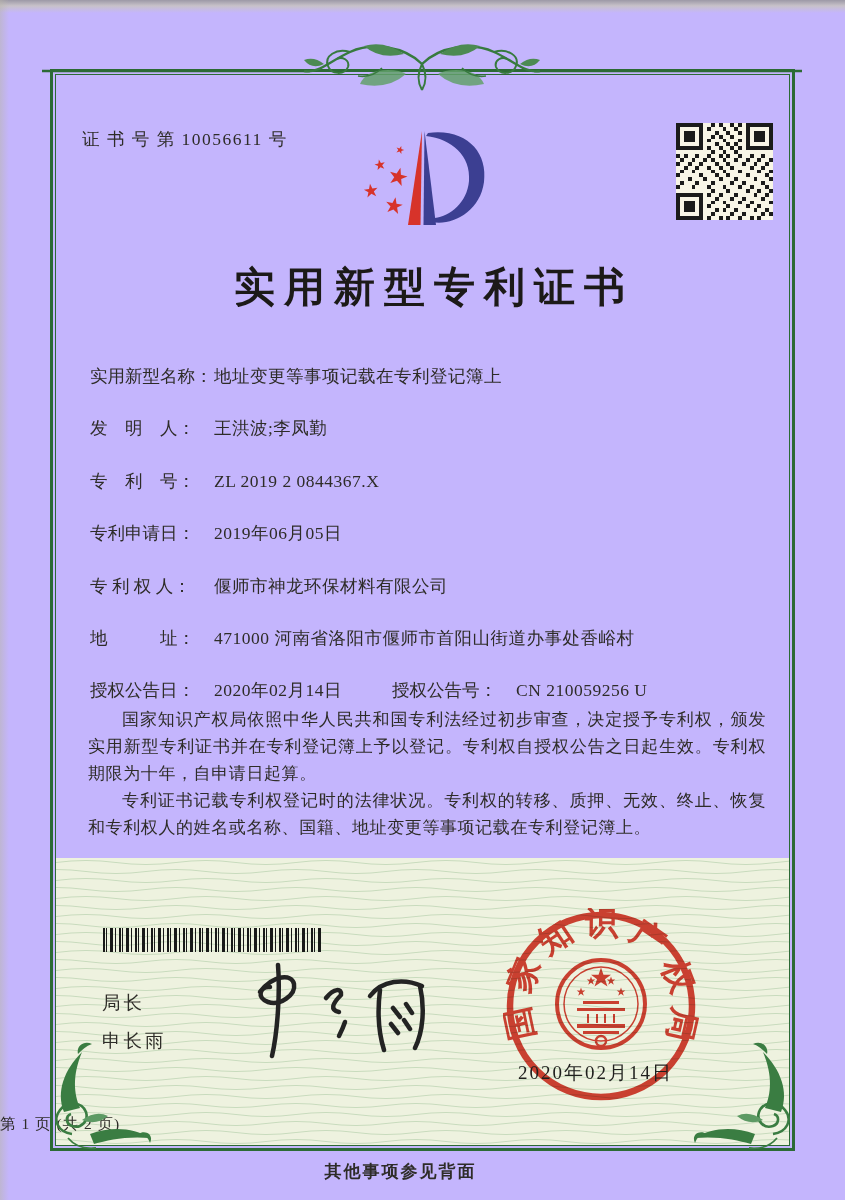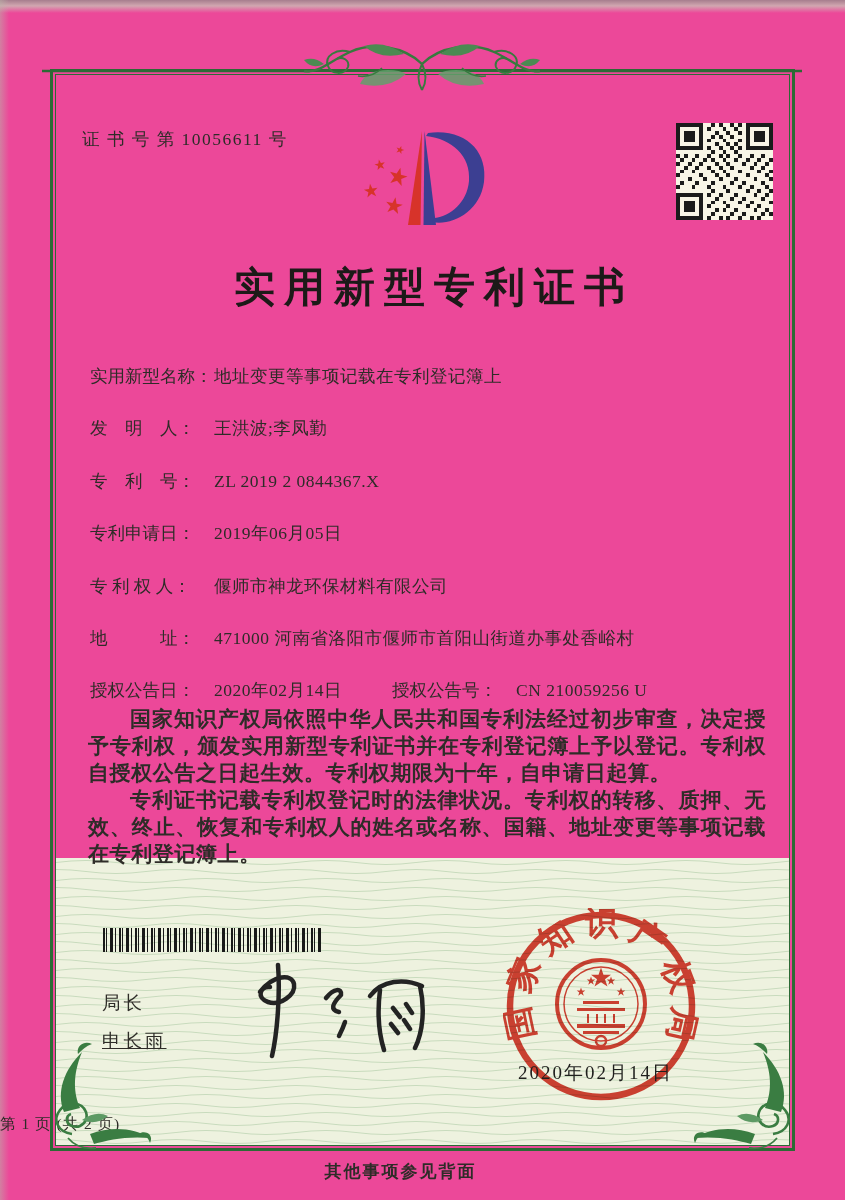--- a/index.html
+++ b/index.html
@@ -1,17 +1,17 @@
 <!DOCTYPE html>
 <html><head>
 <meta charset="utf-8">
 <style>
   * { margin:0; padding:0; box-sizing:border-box; }
   body { background:#777; font-family:"Liberation Serif","DejaVu Serif",serif; }
-  .page { position:relative; width:845px; height:1200px; background:#ec4899; overflow:hidden;
+  .page { position:relative; width:845px; height:1200px; background:#c4b5fd; overflow:hidden;
           margin:0 auto; color:#2e2c28; }
   .scan-top { position:absolute; left:0; top:0; width:845px; height:13px;
               background:linear-gradient(180deg,#8f8f89 0%,#c9c6b8 45%,rgba(248,245,230,0) 100%); opacity:.75; }
   .scan-left { position:absolute; left:0; top:0; width:9px; height:1200px;
                background:linear-gradient(90deg,#b9b6a9 0%,rgba(248,245,230,0) 100%); opacity:.5; }
   .frame { position:absolute; left:50px; top:69px; width:745px; height:1082px;
            border:3px solid #2c6a35; }
   .frame-inner { position:absolute; inset:2px; border:1px solid #2c6a35; }
   .waves { position:absolute; left:56px; top:858px; width:733px; height:287px; z-index:1; }
   .ornament-top { position:absolute; left:42px; top:34px; z-index:3; }
@@ -21,28 +21,28 @@
   .cert-no { position:absolute; left:82px; top:127px; font-size:17.5px; letter-spacing:1.5px; z-index:2; }
   .logo { position:absolute; left:346px; top:128px; z-index:2; }
   .qr { position:absolute; left:676px; top:123px; width:97px; height:97px; z-index:2; }
   .title { position:absolute; left:0; top:260px; width:845px; text-align:center;
            font-size:41px; font-weight:700; letter-spacing:9px; padding-left:23px; color:#1c1a18; z-index:2; }
   .rows { position:absolute; left:90px; top:364px; width:690px; font-size:17.5px; z-index:2; }
   .row { height:52.4px; white-space:nowrap; }
   .row .lbl { display:inline-block; width:124px; }
   .row .val { letter-spacing:.5px; }
   .row .pair2 { margin-left:50px; }
-  .paras { position:absolute; left:88px; top:706px; width:678px; font-size:21px;
-           line-height:27px; letter-spacing:.6px; text-align:justify; z-index:2;font-weight:bold; }
+  .paras { position:absolute; left:88px; top:706px; width:678px; font-size:17px;
+           line-height:27px; letter-spacing:.6px; text-align:justify; z-index:2; }
   .paras p { text-indent:2em; margin:0; }
   .barcode { position:absolute; left:103px; top:928px; width:218px; height:24px; z-index:2;
     background:repeating-linear-gradient(90deg,#191919 0 2px,rgba(0,0,0,0) 2px 3px,#191919 3px 4px,
       rgba(0,0,0,0) 4px 7px,#191919 7px 10px,rgba(0,0,0,0) 10px 12px,#191919 12px 13px,rgba(0,0,0,0) 13px 16px); }
   .signer-title { position:absolute; left:102px; top:990px; font-size:18.5px; letter-spacing:3px; z-index:2; }
-  .signer-name  { position:absolute; left:102px; top:1028px; font-size:18.5px; letter-spacing:3px; z-index:2;text-decoration:underline; }
+  .signer-name  { position:absolute; left:102px; top:1028px; font-size:18.5px; letter-spacing:3px; z-index:2; }
   .signature { position:absolute; left:222px; top:960px; z-index:2; }
   .seal { position:absolute; left:503px; top:908px; z-index:4; mix-blend-mode:multiply; opacity:.95; }
   .seal-date { position:absolute; left:518px; top:1060px; font-size:19px; letter-spacing:2px;
                color:#1f1f1d; z-index:5; }
   .page-info { position:absolute; left:0; top:1114px; width:845px; 
                font-size:15.5px; letter-spacing:1px; z-index:2; }
   .back-note { position:absolute; left:0; top:1160px; width:801px; text-align:center;
                font-size:17px; font-weight:600; letter-spacing:2px; z-index:2; }
 </style>
 </head>

